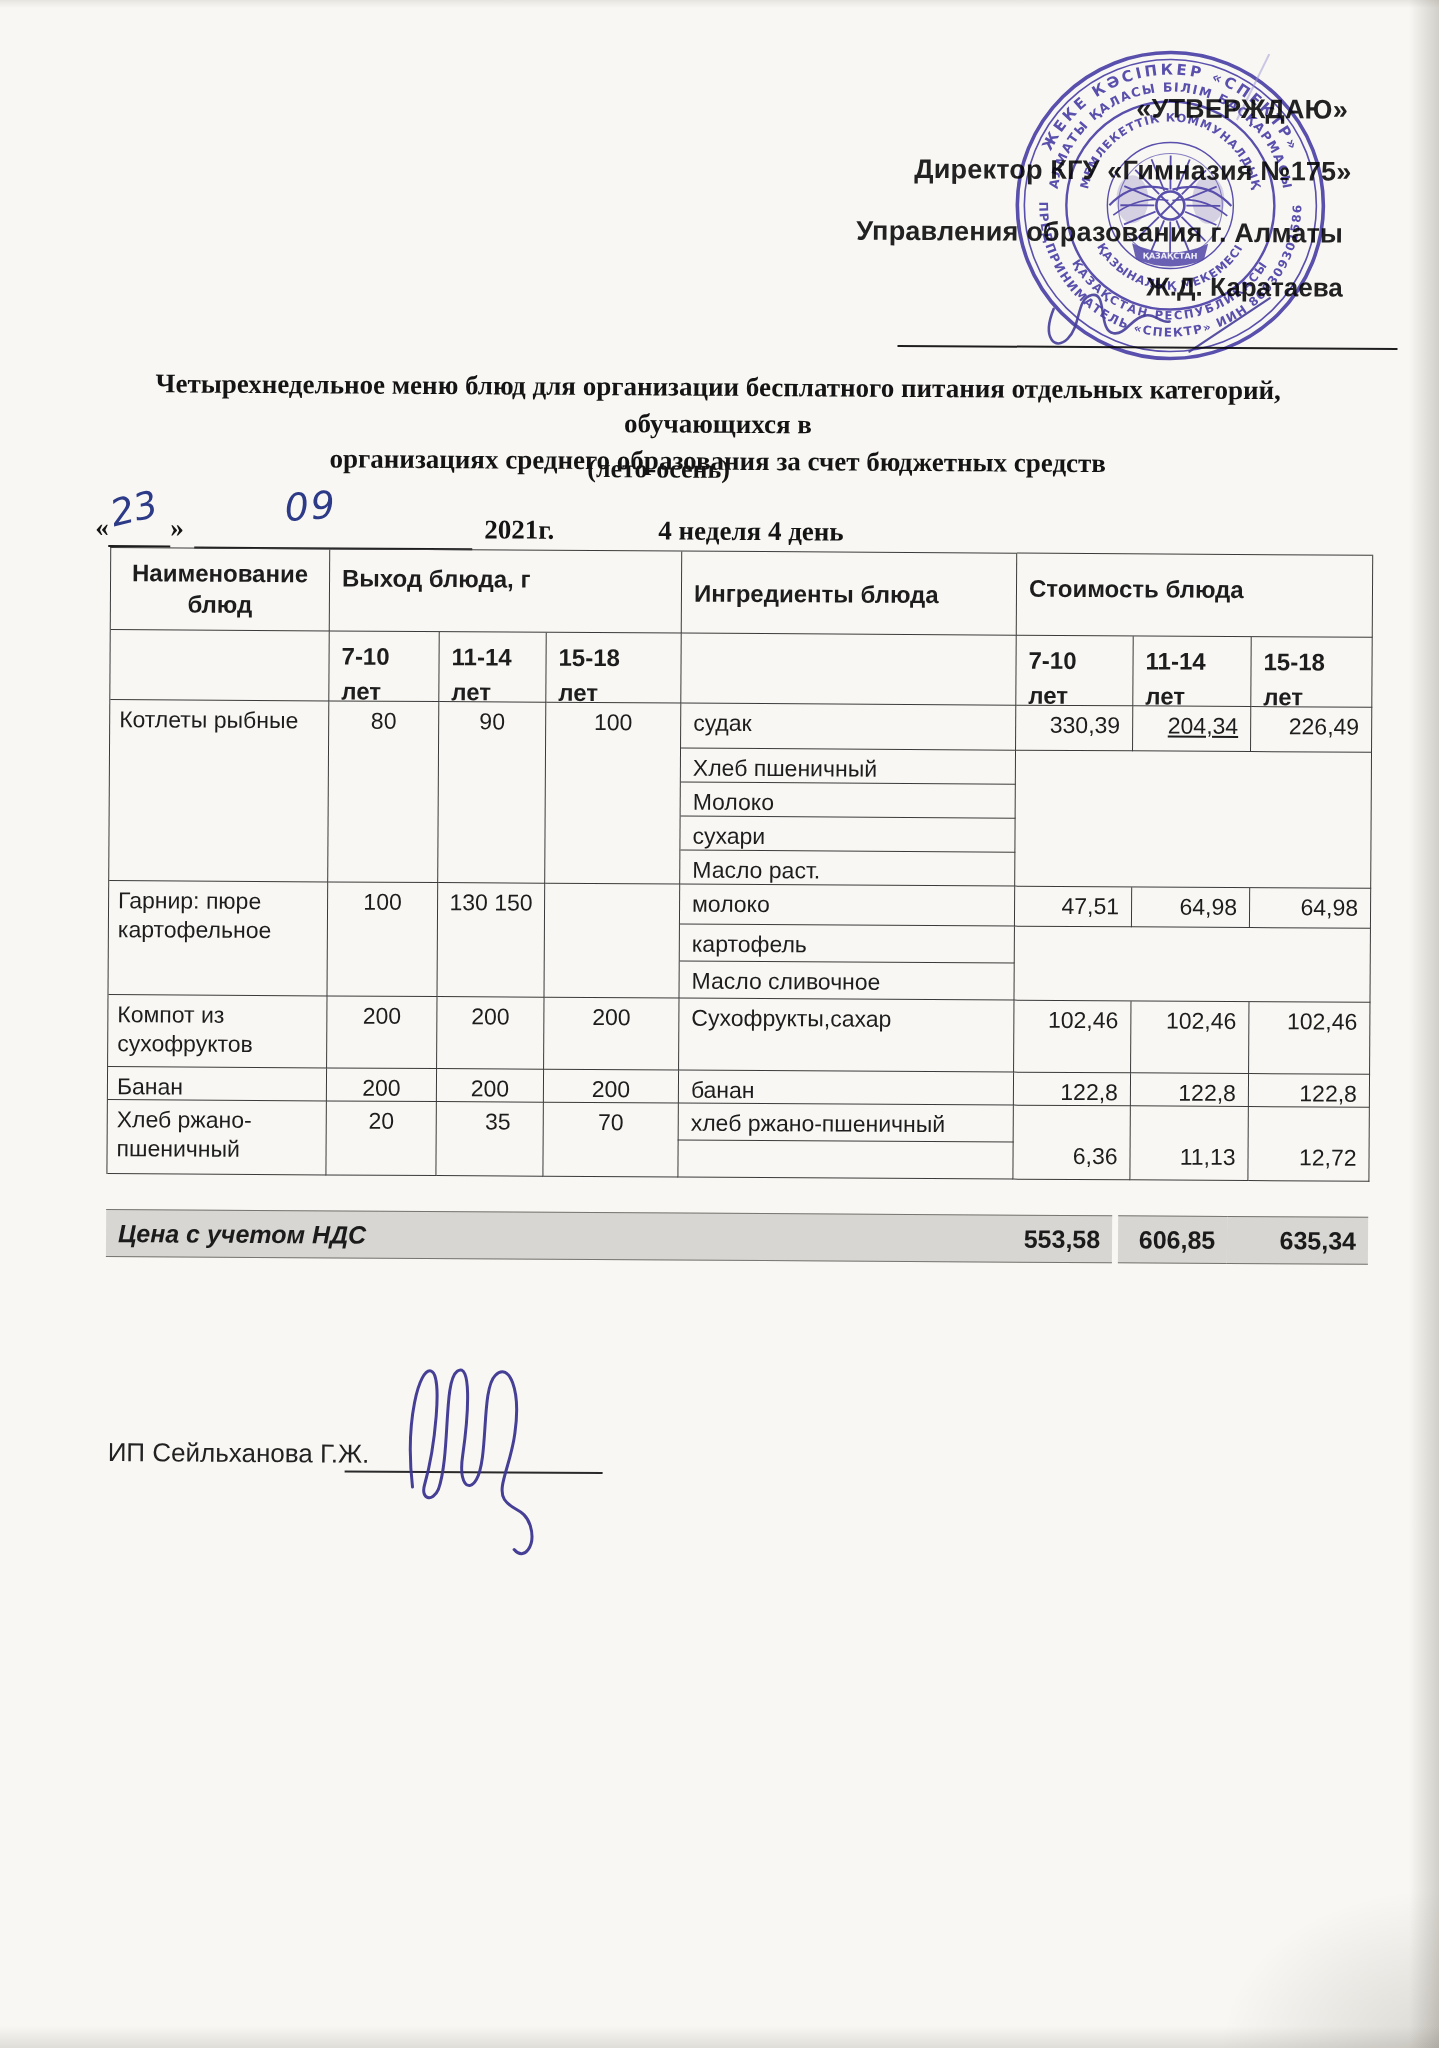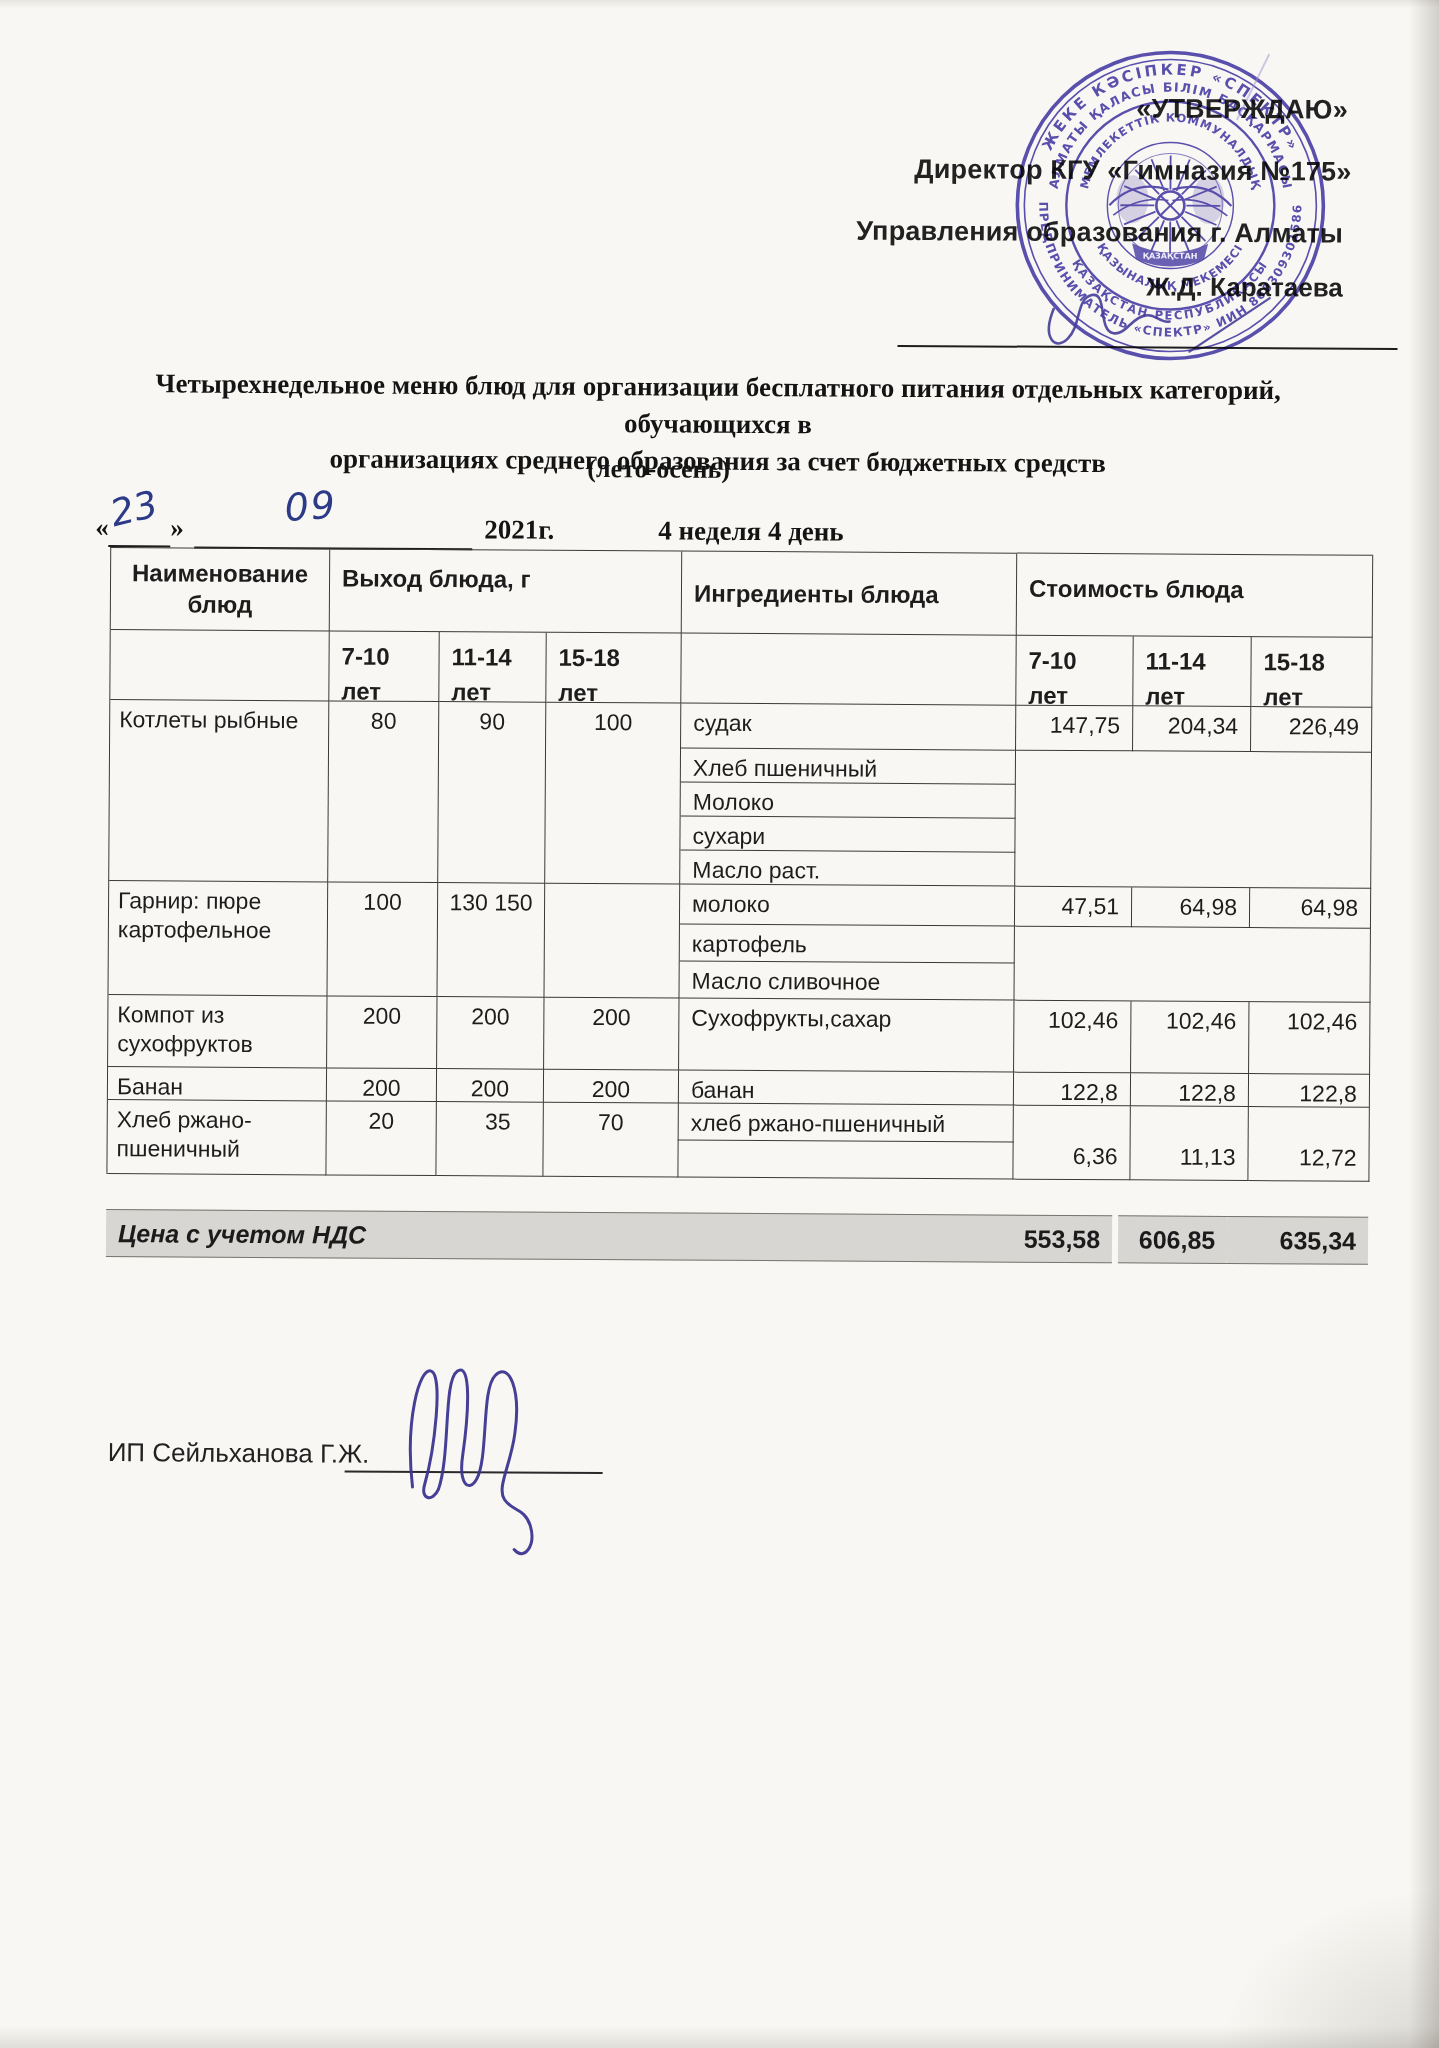--- a/index.html
+++ b/index.html
@@ -198,22 +198,22 @@
 лет</div>
         <div class="cell name" style="grid-area: 3 / 1 / span 5;">Котлеты рыбные</div>
         <div class="cell out" style="grid-area: 3 / 2 / span 5;">80</div>
         <div class="cell out" style="grid-area: 3 / 3 / span 5;">90</div>
         <div class="cell out" style="grid-area: 3 / 4 / span 5;">100</div>
         <div class="cell ingr" style="grid-area: 3 / 5;">судак</div>
         <div class="cell ingr" style="grid-area: 4 / 5;">Хлеб пшеничный</div>
         <div class="cell ingr" style="grid-area: 5 / 5;">Молоко</div>
         <div class="cell ingr" style="grid-area: 6 / 5;">сухари</div>
         <div class="cell ingr" style="grid-area: 7 / 5;">Масло раст.</div>
-        <div class="cell price" style="grid-area: 3 / 6;">147,75</div>
-        <div class="cell price" style="grid-area: 3 / 7;">204,34</div>
+        <div class="cell price" style="grid-area: 3 / 6;">330,39</div>
+        <div class="cell price" style="grid-area: 3 / 7; text-decoration: underline;">204,34</div>
         <div class="cell price" style="grid-area: 3 / 8;">226,49</div>
         <div class="cell " style="grid-area: 4 / 6 / span 4 / span 3;"></div>
         <div class="cell name" style="grid-area: 8 / 1 / span 3;">Гарнир: пюре картофельное</div>
         <div class="cell out" style="grid-area: 8 / 2 / span 3;">100</div>
         <div class="cell out" style="grid-area: 8 / 3 / span 3; text-align: right;">130 150</div>
         <div class="cell out" style="grid-area: 8 / 4 / span 3;"></div>
         <div class="cell ingr" style="grid-area: 8 / 5;">молоко</div>
         <div class="cell ingr" style="grid-area: 9 / 5;">картофель</div>
         <div class="cell ingr" style="grid-area: 10 / 5;">Масло сливочное</div>
         <div class="cell price" style="grid-area: 8 / 6;">47,51</div>

